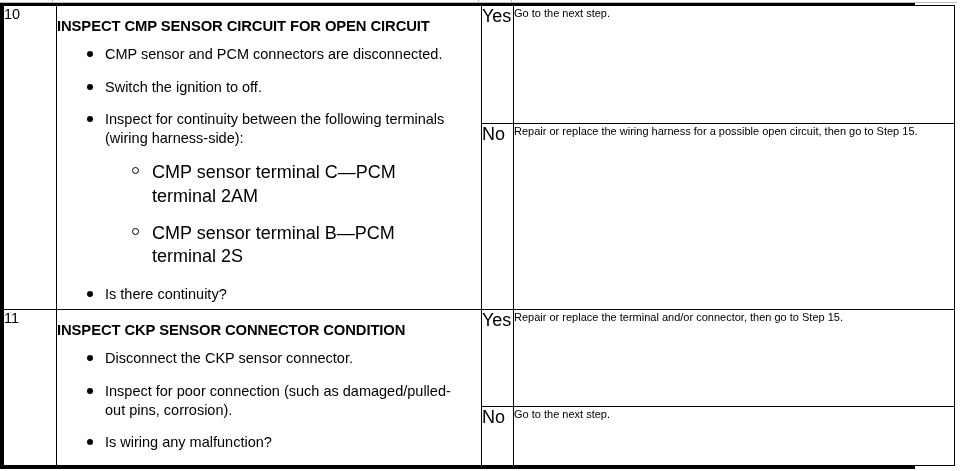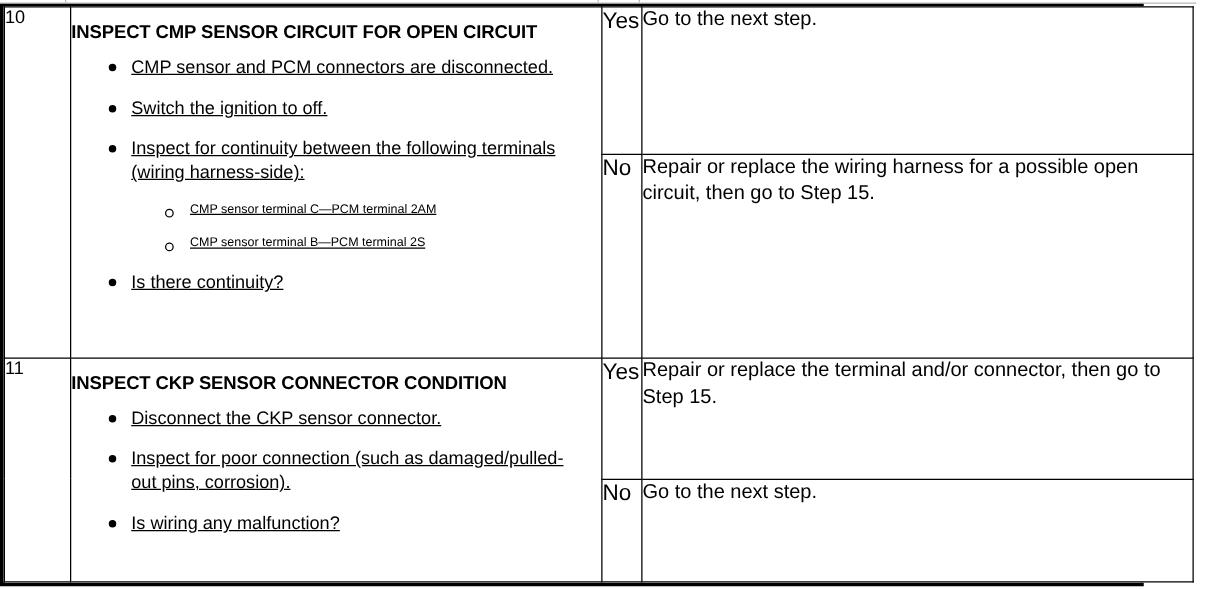--- a/index.html
+++ b/index.html
@@ -87,21 +87,20 @@
     line-height: 1.2;
     letter-spacing: -0.1px;
     margin: 12px 0 0 0;
     white-space: nowrap;
   }
 
   ul.blist {
     list-style: none;
     margin: 9px 0 0 0;
     padding: 0 0 0 30px;
-    text-decoration: underline;
   }
   ul.blist > li.bitem {
     position: relative;
     font-size: 14.5px;
     line-height: 1.30;
     margin: 0 0 14px 0;
     padding-left: 18px;
     max-width: 355px;
   }
   ul.blist > li.bitem:last-child {
@@ -117,21 +116,21 @@
     background: #000;
   }
 
   ul.sublist {
     list-style: none;
     margin: 13px 0 0 0;
     padding: 0 0 0 27px;
   }
   ul.sublist > li.subitem {
     position: relative;
-    font-size: 10px;
+    font-size: 18px;
     line-height: 1.30;
     margin: 0 0 14px 0;
     padding-left: 20px;
     max-width: 330px;
   }
   ul.sublist > li.subitem:last-child {
     margin-bottom: 16px;
   }
   ul.sublist > li.subitem > .bullet-ring {
     position: absolute;
@@ -146,21 +145,21 @@
 
   .cell-yn {
     font-size: 18px;
     line-height: 1.2;
     padding: 4px 0 0 4px;
     text-align: left;
     white-space: nowrap;
   }
 
   .cell-result {
-    font-size: 16px;
+    font-size: 11px;
     line-height: 1.30;
     padding: 4px 8px 6px 6px;
   }
   .cell-result .rtext {
     display: block;
     max-width: 420px;
   }
 </style>
 </head>
 <body>

